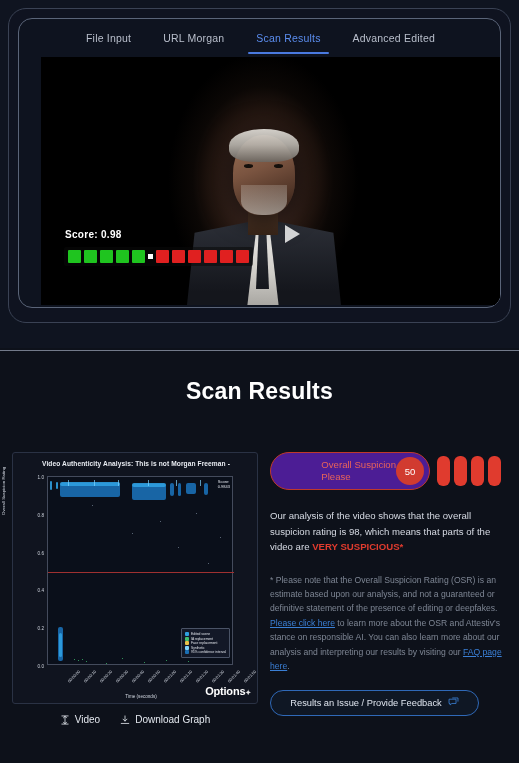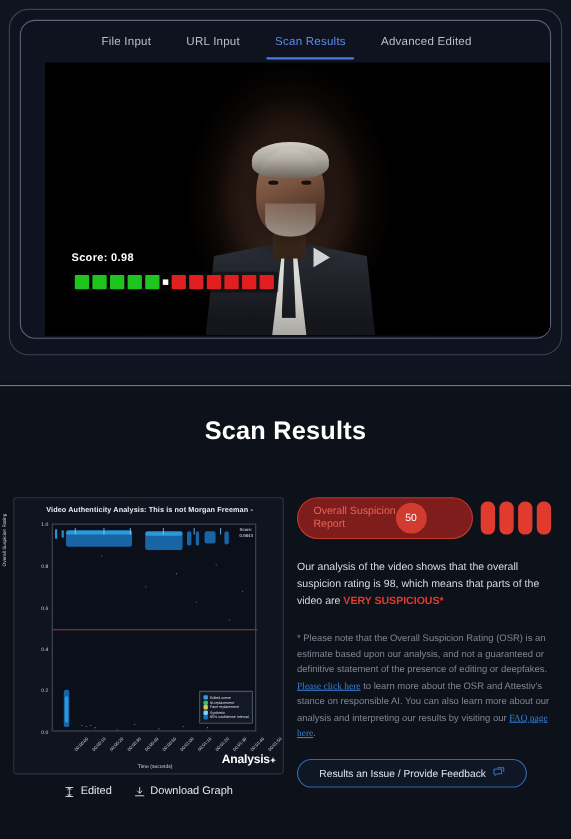--- a/index.html
+++ b/index.html
@@ -194,40 +194,40 @@
     position: absolute; right: 6px; bottom: 6px;
     font-size: 11px; font-weight: bold; color: #ffffff; letter-spacing: -.2px;
   }
   .attestiv .sp { color: #e8e8e8; font-size: 7px; }
 
   
   .right { position: absolute; left: 270px; top: 0; width: 238px; }
   .osr-row { display: flex; align-items: center; gap: 7px; }
   .osr-pill {
     width: 160px; height: 38px; border: 1.5px solid #c0392b; border-radius: 20px;
-    display: flex; align-items: center; justify-content: flex-start;
-    padding: 0 5px 0 14px; background: #7f1d1d;
+    display: flex; align-items: center; justify-content: flex-end;
+    padding: 0 5px 0 14px; background: #4c1d95;
   }
   .osr-pill-text { font-size: 9.6px; color: #e8635a; line-height: 1.28; }
   .osr-badge {
     width: 28px; height: 28px; border-radius: 50%; background: #d13b30;
     display: flex; align-items: center; justify-content: center;
     font-size: 9.5px; color: #ffffff; font-weight: normal;
   }
   .bars { display: flex; gap: 4px; }
   .bar { width: 13px; height: 30px; border-radius: 6px; background: #e03b2e; }
 
   .analysis {
     margin-top: 18px; font-size: 9.6px; color: #d6dae3; line-height: 1.62;
   }
   .analysis .vs { color: #e03b2e; font-weight: bold; }
   .disclaimer {
     margin-top: 18px; font-size: 8.6px; color: #7e8694; line-height: 1.68;
   }
-  .lnk { color: #3a7fd5; text-decoration: underline; cursor: pointer; font-family: Liberation Serif, serif; }
+  .lnk { color: #3a7fd5; text-decoration: underline; cursor: pointer; }
   .report-btn {
     margin-top: 16px; width: 209px; height: 26px;
     border: 1px solid #2f69b8; border-radius: 14px; background: #0f1724;
     display: flex; align-items: center; justify-content: center; gap: 6px;
     font-size: 9.3px; color: #dfe5ef; cursor: pointer;
   }
 
   
   .actions {
     position: absolute; left: 0; top: 262px; width: 270px;
@@ -243,21 +243,21 @@
 <body>
 
 <div class="page">
 
   <div class="top-section">
     <div class="outer-frame"></div>
     <div class="inner-frame">
 
       <div class="tabs">
         <div class="tab">File Input</div>
-        <div class="tab">URL Input</div>
+        <div class="tab">URL Morgan</div>
         <div class="tab active">Scan Results</div>
         <div class="tab">Advanced Edited</div>
       </div>
 
       <div class="video-wrap">
         <div class="vid-bg"></div>
         <div class="suitL"></div>
         <div class="suitR"></div>
         <div class="shirt"></div>
         <div class="tie"></div>
@@ -389,46 +389,46 @@
         <div class="xtick" style="left:126px;">00:01:10</div>
         <div class="xtick" style="left:142px;">00:01:20</div>
         <div class="xtick" style="left:158px;">00:01:30</div>
         <div class="xtick" style="left:174px;">00:01:40</div>
         <div class="xtick" style="left:190px;">00:01:50</div>
 
         <div class="xlab">Time (seconds)</div>
       </div>
 
       <div class="attestiv">
-        <span>Analysis</span><span class="sp">✦</span>
+        <span>Options</span><span class="sp">✦</span>
       </div>
     </div>
 
     <div class="actions">
       <div class="action">
         <svg class="ic" viewBox="0 0 16 16">
           <path d="M3 1.5h10M3 14.5h10M8 2v12M5.5 4.5 8 2l2.5 2.5M5.5 11.5 8 14l2.5-2.5" stroke="#e3e7ee" stroke-width="1.3" fill="none" stroke-linecap="round"></path>
         </svg>
-        <span>Edited</span>
+        <span>Video</span>
       </div>
       <div class="action">
         <svg class="ic" viewBox="0 0 16 16">
           <path d="M8 1.5v8M4.8 6.6 8 9.8l3.2-3.2M2 13.5h12" stroke="#e3e7ee" stroke-width="1.3" fill="none" stroke-linecap="round" stroke-linejoin="round"></path>
         </svg>
         <span>Download Graph</span>
       </div>
     </div>
 
     <div class="right">
 
       <div class="osr-row">
         <div class="osr-pill">
           <div class="osr-pill-text">
             <div>Overall Suspicion</div>
-            <div>Report</div>
+            <div>Please</div>
           </div>
           <div class="osr-badge">50</div>
         </div>
         <div class="bars">
           <div class="bar"></div>
           <div class="bar"></div>
           <div class="bar"></div>
           <div class="bar"></div>
         </div>
       </div>

